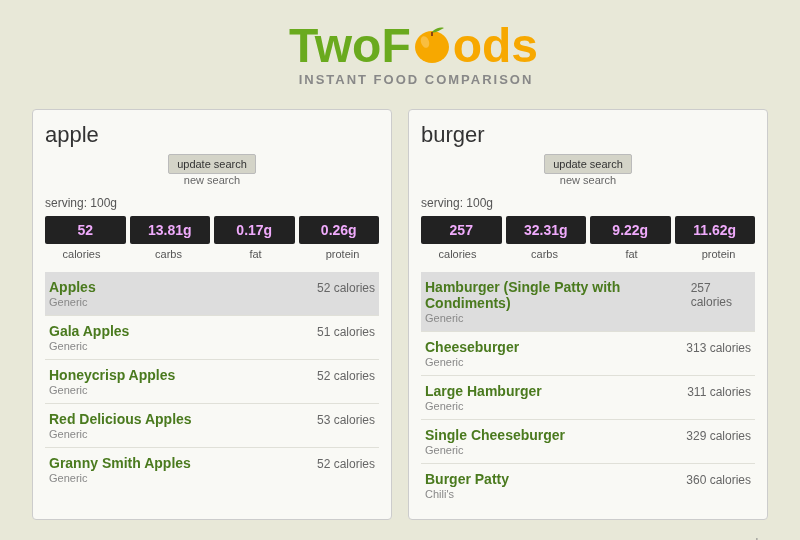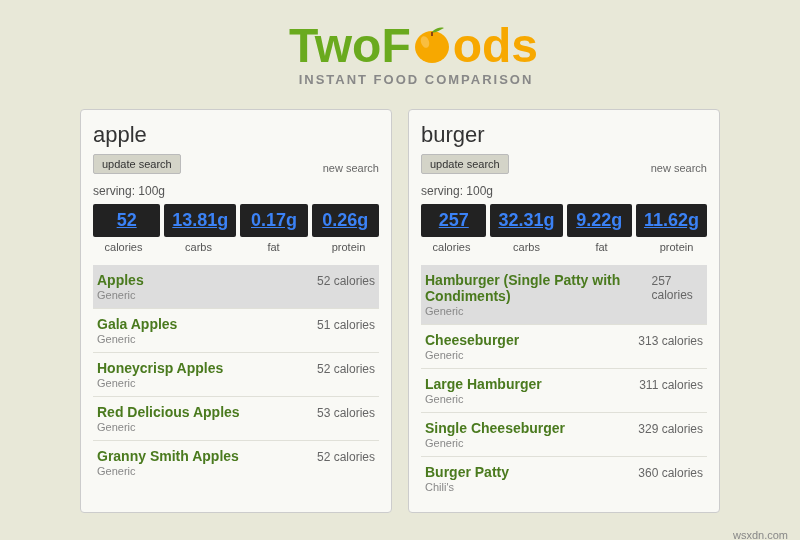--- a/index.html
+++ b/index.html
@@ -54,37 +54,38 @@
       gap: 16px;
       padding: 12px 20px 12px 20px;
       justify-content: center;
     }
 
     
     .panel {
       background: #f9f9f5;
       border: 1px solid #ccc;
       border-radius: 4px;
-      width: 312px;
+      width: 360px;
       padding: 12px;
       flex-shrink: 0;
     }
 
     
     .search-query {
       font-size: 22px;
       color: #333;
       margin-bottom: 6px;
       font-weight: normal;
     }
     .search-bar {
       display: flex;
       justify-content: space-between;
-      align-items: flex-end;
+      align-items: center;
       margin-bottom: 10px;
+      flex-direction: column;
     }
     .update-search-btn {
       background: #d4d4c8;
       border: 1px solid #bbb;
       border-radius: 2px;
       padding: 3px 8px;
       font-size: 11px;
       color: #333;
       cursor: pointer;
     }
@@ -103,28 +104,27 @@
     }
 
     
     .nutrition-row {
       display: flex;
       gap: 4px;
       margin-bottom: 4px;
     }
     .nutrition-box {
       background: #222;
-      color: #3b82f6;
+      color: #f0abfc;
       font-weight: bold;
-      font-size: 18px;
+      font-size: 14px;
       padding: 6px 8px;
       border-radius: 2px;
       flex: 1;
       text-align: center;
-      text-decoration: underline;
     }
     .nutrition-labels {
       display: flex;
       gap: 14px;
       margin-bottom: 12px;
     }
     .nutrition-label {
       flex: 1;
       text-align: center;
       font-size: 11px;

